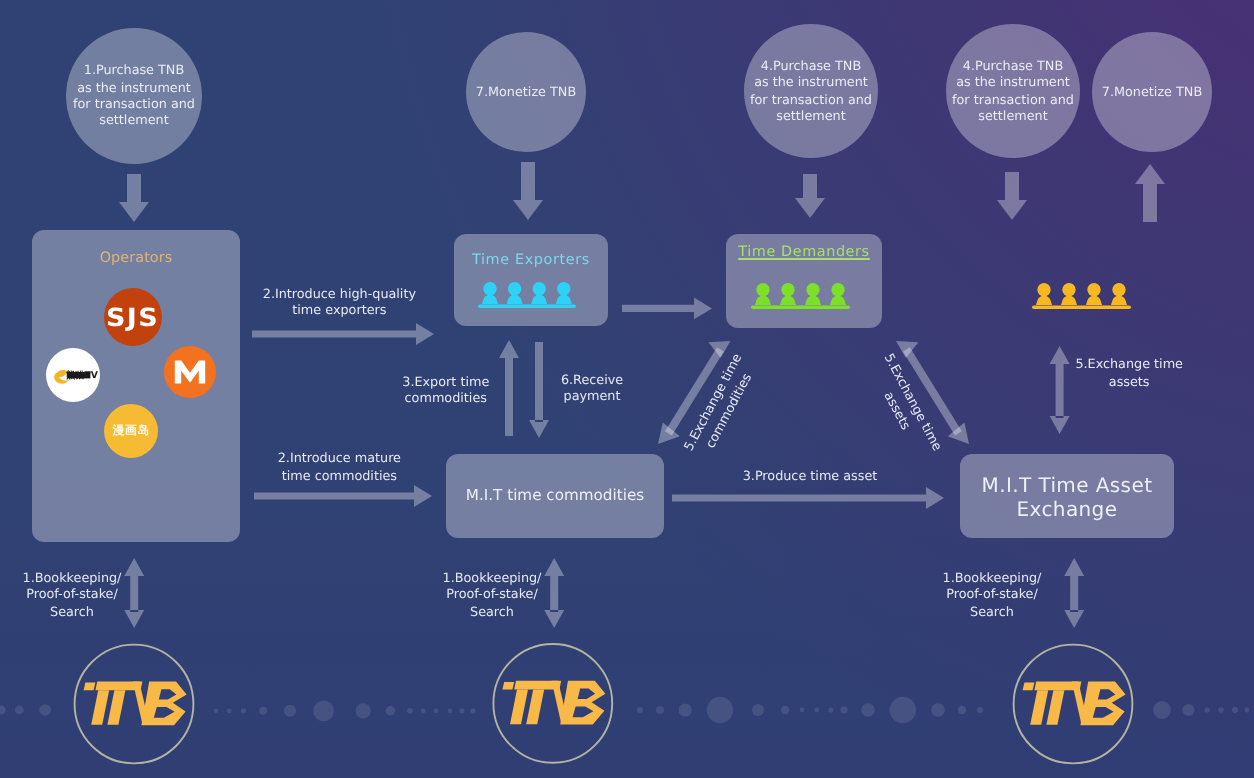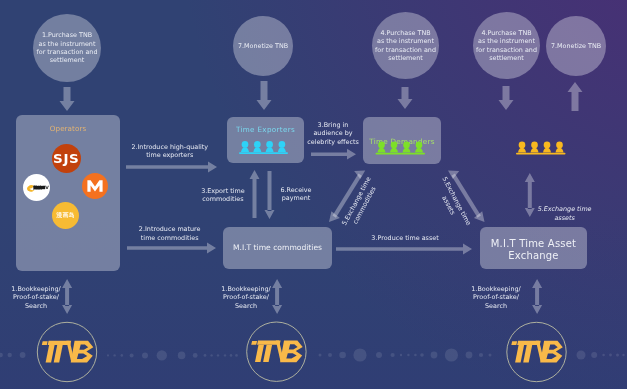--- a/index.html
+++ b/index.html
@@ -137,21 +137,21 @@
 
   <div class="logo" style="left:52px;top:202px;width:27px;height:27px;background:#f7bb33;">
     <span style="color:#fff9ec;font-size:6px;font-weight:700;letter-spacing:0.2px;">漫画岛</span>
   </div>
 
   <div class="box" style="left:227px;top:117px;width:77px;height:46px;">
     <div class="ttl" style="top:7.5px;color:#7ad9ef;letter-spacing:0.32px;">Time Exporters</div>
   </div>
 
   <div class="box" style="left:363px;top:117px;width:78px;height:47px;">
-    <div class="ttl" style="top:20px;color:#a6e06a;letter-spacing:0.3px;">Time Demanders</div>
+    <div class="ttl" style="top:4px;color:#a6e06a;letter-spacing:0.3px;text-decoration:underline;">Time Demanders</div>
   </div>
 
 
   <div class="box" style="left:223px;top:227px;width:109px;height:42px;display:flex;align-items:center;justify-content:center;padding-bottom:2px;box-sizing:border-box;">
     <span style="color:#eef0f6;font-size:7.6px;">M.I.T time commodities</span>
   </div>
   <div class="box" style="left:480px;top:227px;width:107px;height:42px;display:flex;align-items:center;justify-content:center;padding-top:4px;box-sizing:border-box;">
     <span style="color:#eef0f6;font-size:10px;letter-spacing:0.2px;white-space:pre-line;text-align:center;line-height:11.8px;">M.I.T Time Asset
 Exchange</span>
   </div>
@@ -250,29 +250,26 @@
       <use href="#personGlyph" x="542" y="141.5"></use>
       <use href="#personGlyph" x="554.5" y="141.5"></use>
       <rect x="516" y="152.7" width="49.5" height="1.8" rx="0.9"></rect>
     </g>
   </svg>
 
   <div class="lbl" style="left:124.7px;top:142.5px;width:90px;white-space:pre-line;">2.Introduce high-quality
 time exporters</div>
   <div class="lbl" style="left:124.7px;top:225.2px;width:90px;white-space:pre-line;">2.Introduce mature
 time commodities</div>
-  <div class="lbl" style="left:303px;top:120.6px;width:60px;white-space:pre-line;">3.Bring in
-audience by
-celebrity effects</div>
   <div class="lbl" style="left:194.9px;top:186.5px;width:56px;white-space:pre-line;">3.Export time
 commodities</div>
   <div class="lbl" style="left:273px;top:185.6px;width:46px;white-space:pre-line;">6.Receive
 payment</div>
   <div class="lbl" style="left:355px;top:234.3px;width:100px;white-space:pre-line;">3.Produce time asset</div>
-  <div class="lbl" style="left:524.6px;top:205px;width:80px;white-space:pre-line;font-style:italic;">5.Exchange time
+  <div class="lbl" style="left:524.6px;top:178px;width:80px;white-space:pre-line;">5.Exchange time
 assets</div>
   <div class="lbl l" style="left:11px;top:284.5px;width:50px;white-space:pre-line;text-align:center;">1.Bookkeeping/
 Proof-of-stake/
 Search</div>
   <div class="lbl l" style="left:221px;top:284.5px;width:50px;white-space:pre-line;text-align:center;">1.Bookkeeping/
 Proof-of-stake/
 Search</div>
   <div class="lbl l" style="left:471px;top:284.5px;width:50px;white-space:pre-line;text-align:center;">1.Bookkeeping/
 Proof-of-stake/
 Search</div>

